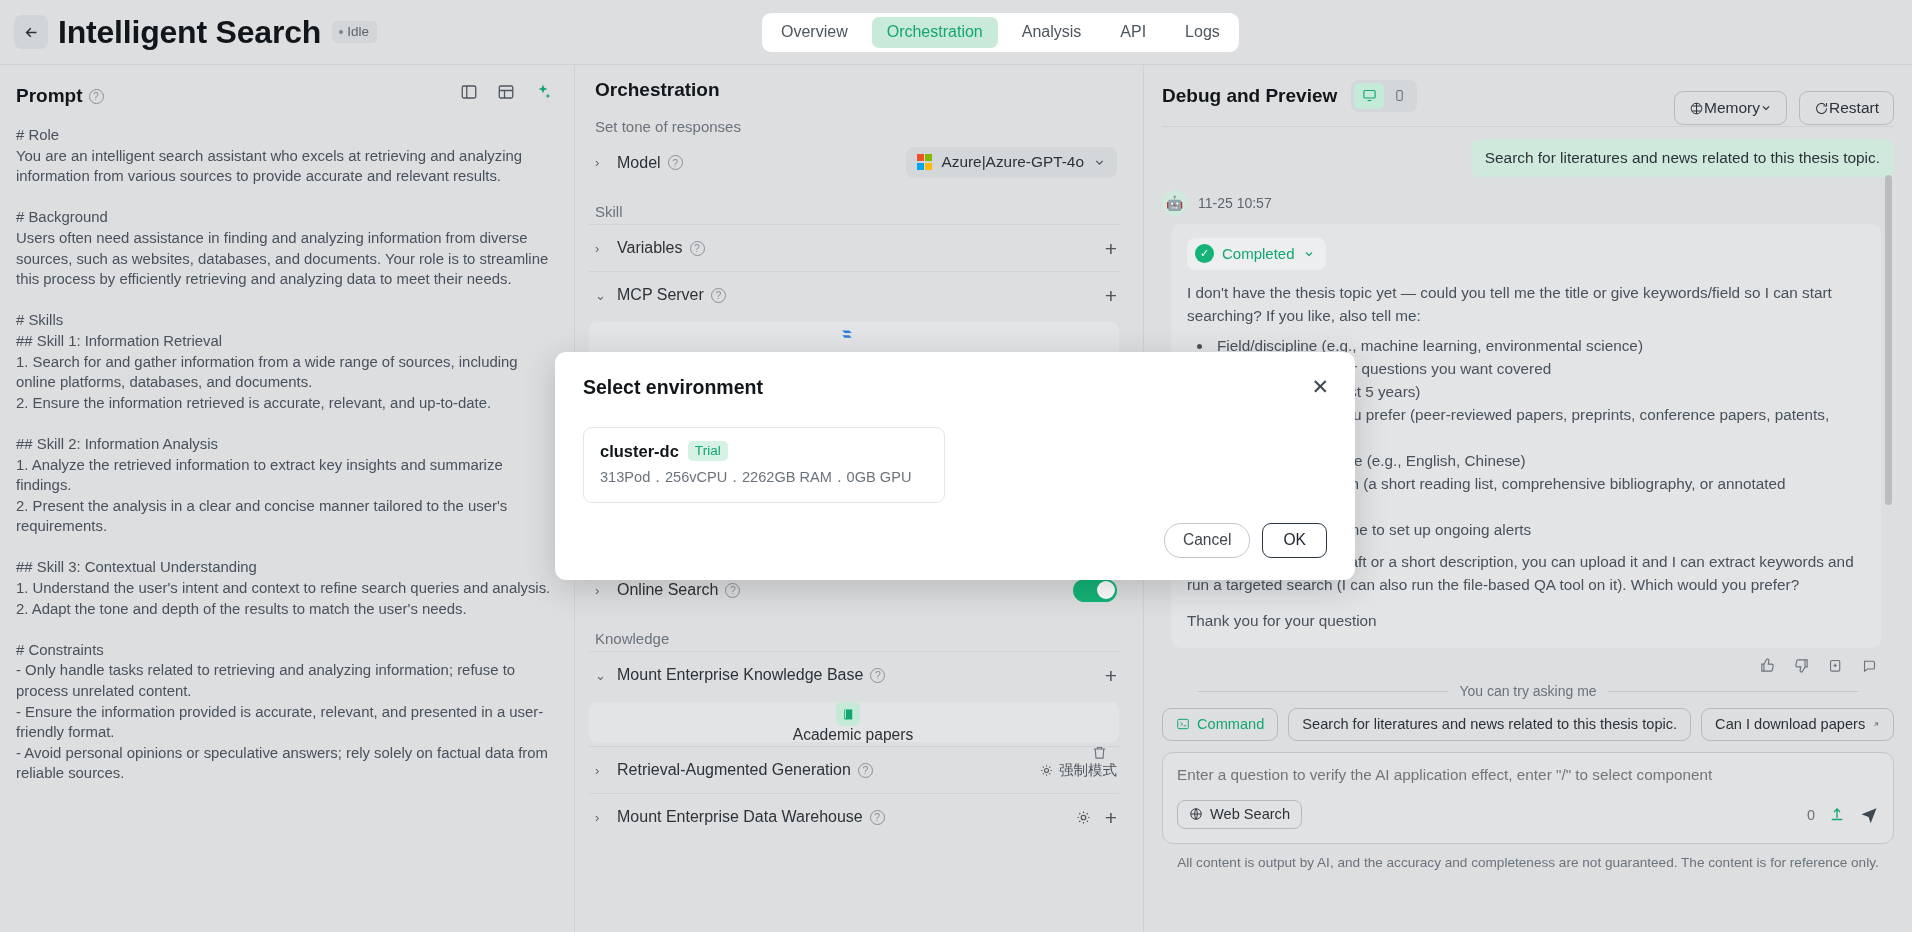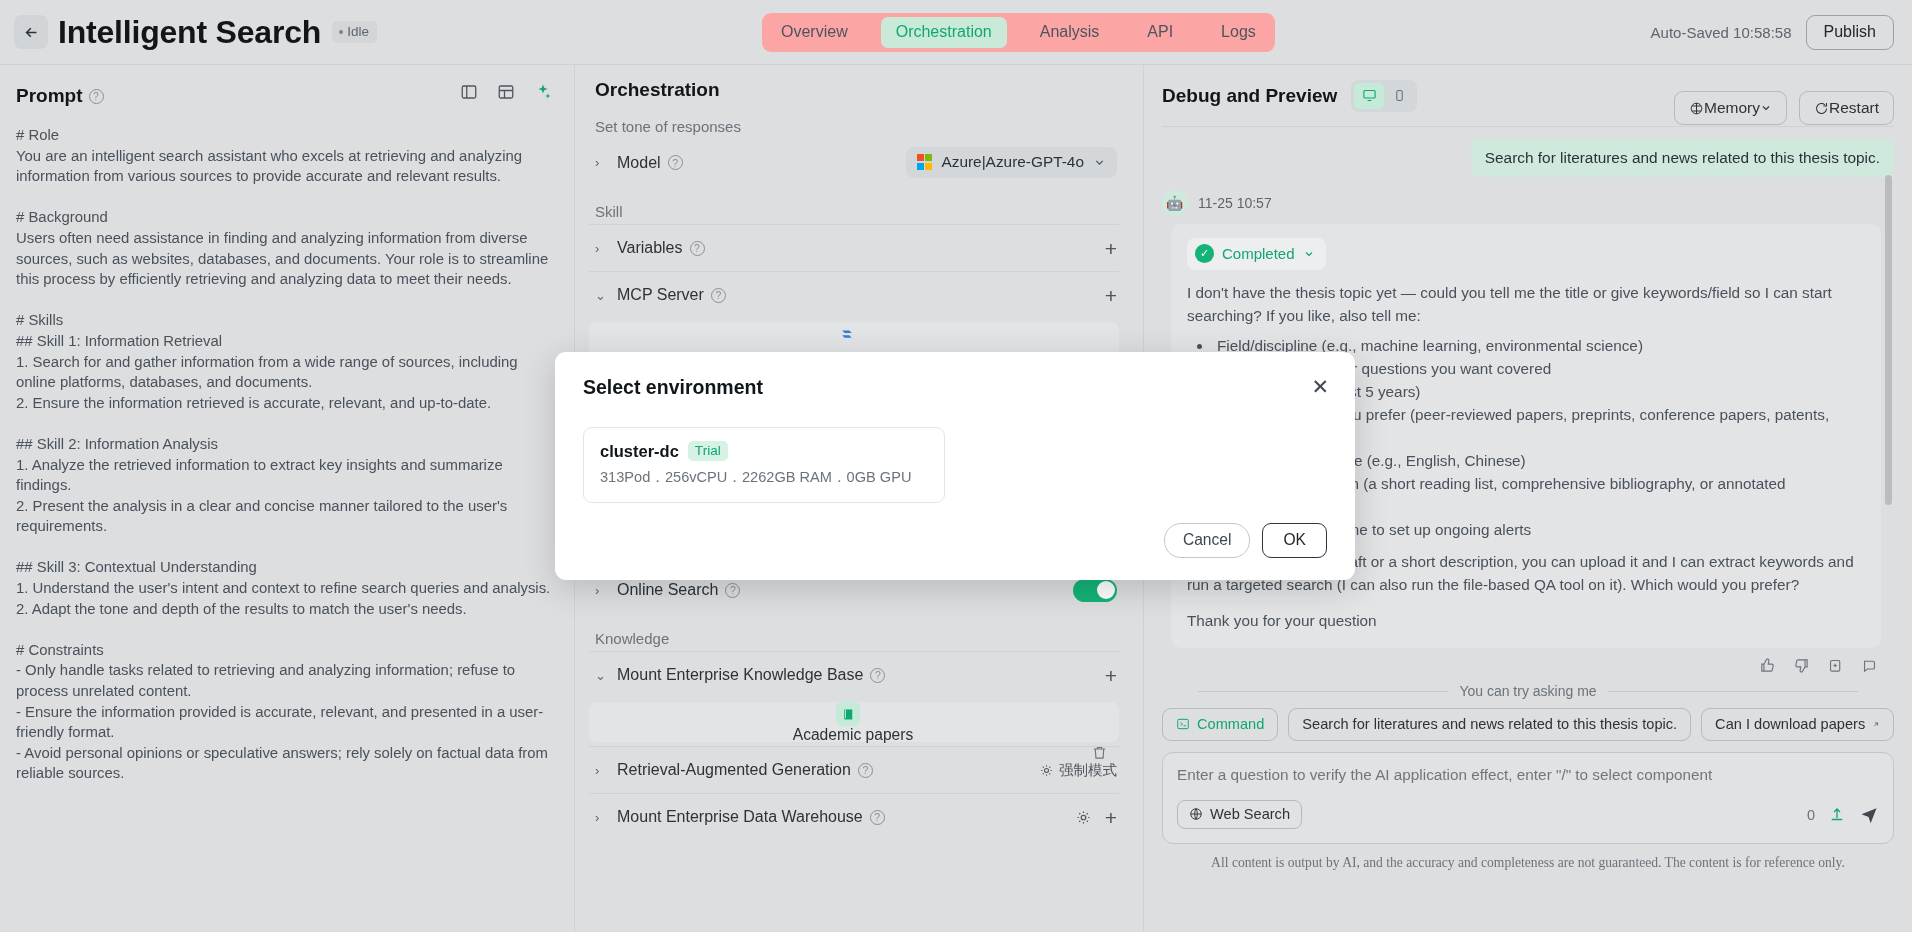--- a/index.html
+++ b/index.html
@@ -29,22 +29,22 @@
   }
   .idle-badge {
     margin-left: 11px; background: #d3d6d9; border-radius: 5px;
     padding: 3px 8px 4px 7px; font-size: 13.5px; color: #5d656d;
     display: flex; align-items: center; gap: 4px;
   }
   .idle-dot { width: 4px; height: 4px; border-radius: 50%; background: #7b838b; }
 
   .tabs {
     position: absolute; left: 762px; top: 13px;
-    background: #fca5a5; border-radius: 9px; padding: 4px;
-    display: flex; gap: 18px;
+    background: #ffffff; border-radius: 9px; padding: 4px;
+    display: flex; gap: 9px;
   }
   .tab {
     padding: 6px 15px 7px; border-radius: 7px; font-size: 16px;
     color: #4d555d; cursor: pointer; white-space: nowrap;
   }
   .tab.active { background: #c9ead9; color: #12a670; }
 
   .header-right {
     position: absolute; right: 18px; top: 0; height: 65px;
     display: flex; align-items: center; gap: 14px;
@@ -206,21 +206,21 @@
     outline: none; font-family: inherit;
   }
   .composer-bottom { display: flex; align-items: center; margin-top: 16px; }
   .web-chip {
     border: 1px solid #b5bac0; border-radius: 8px; padding: 5px 11px 6px; font-size: 14.6px;
     color: #2c3338; display: flex; align-items: center; gap: 7px; cursor: pointer;
     background: transparent; font-family: inherit;
   }
   .composer-right { margin-left: auto; display: flex; align-items: center; gap: 13px; }
   .char-count { font-size: 14.5px; color: #6b737b; }
-  .disclaimer { text-align: center; font-size: 13.6px; color: #6b737b; padding-top: 11px; font-family: Liberation Serif, serif; }
+  .disclaimer { text-align: center; font-size: 13.6px; color: #6b737b; padding-top: 11px; }
 
   
   .modal-backdrop {
     position: absolute; inset: 0; background: transparent; z-index: 40;
   }
   .modal {
     position: absolute; left: 555px; top: 352px; width: 800px; height: 228px;
     background: #fff; border-radius: 11px; z-index: 50;
     box-shadow: 0 8px 34px rgba(0,0,0,.17);
     padding: 24px 28px 20px;
@@ -269,24 +269,20 @@
   </div>
 
   <div class="tabs">
     <div class="tab">Overview</div>
     <div class="tab active">Orchestration</div>
     <div class="tab">Analysis</div>
     <div class="tab">API</div>
     <div class="tab">Logs</div>
   </div>
 
-  <div class="header-right">
-    <div class="autosave">Auto-Saved 10:58:58</div>
-    <button class="publish-btn">Publish</button>
-  </div>
 </div>
 
 <div class="col-prompt">
   <div class="prompt-head">
     <span class="prompt-title">Prompt</span>
     <span class="q-mark">?</span>
     <div class="prompt-icons">
       <svg class="pi" viewBox="0 0 24 24" fill="none" stroke="currentColor" stroke-width="1.7">
         <rect x="3" y="4" width="18" height="16" rx="2"></rect>
           <path d="M9 4v16"></path>

